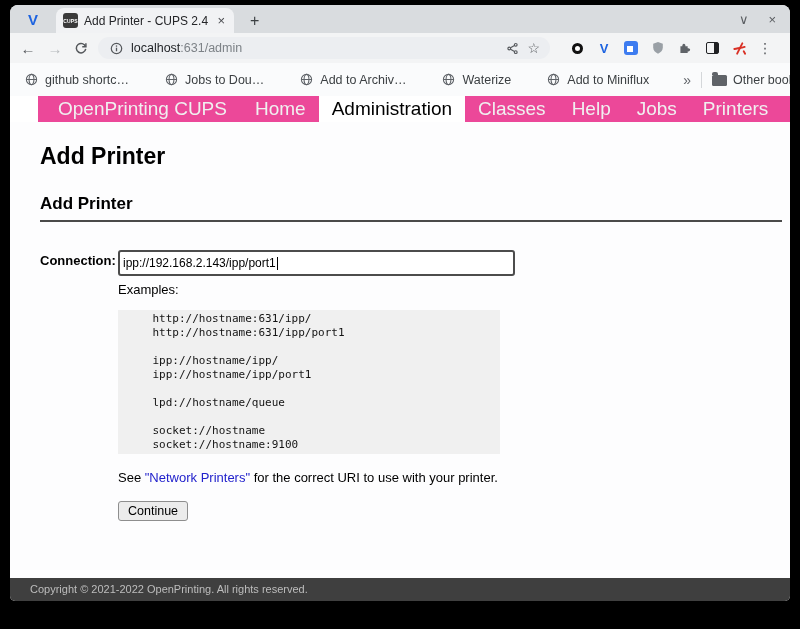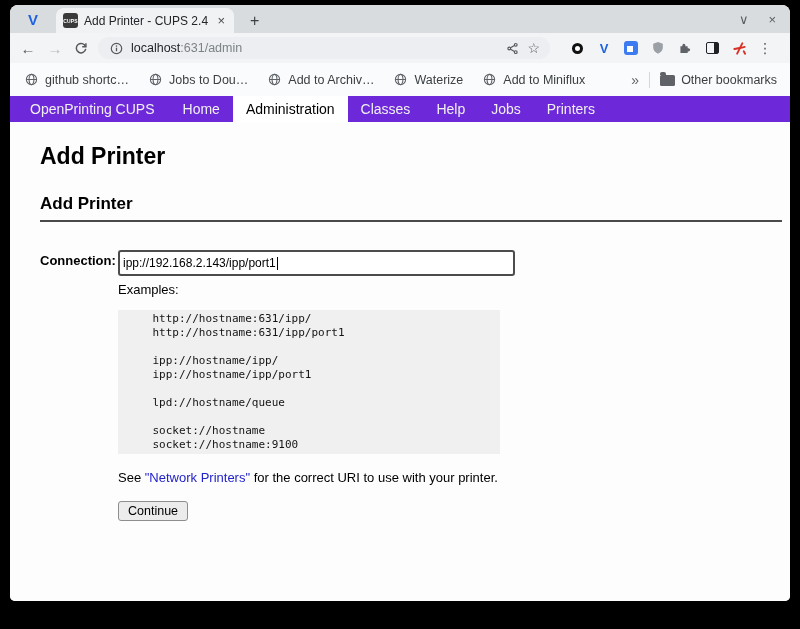--- a/index.html
+++ b/index.html
@@ -41,32 +41,32 @@
   .ext-v { font-size:13px; font-weight:bold; color:#1d63e0; }
   .bluesq { width:14px; height:14px; background:#3d7cf0; border-radius:3px; position:relative; }
   .bluesq:after { content:""; position:absolute; left:3px; bottom:3px; width:6px; height:6px; background:#fff; }
   .sidebar-ico { width:13px; height:12px; border:1.5px solid #202124; border-radius:2px; position:relative; }
   .sidebar-ico:after { content:""; position:absolute; right:0; top:0; width:4px; height:100%; background:#202124; }
   .kebab { font-size:14px; color:#55585c; letter-spacing:0; }
   .star { font-size:14px; color:#55585c; }
 
   
   .bookmarks { height:33px; background:#fafbfc; display:flex; align-items:center;
-               padding:0 13px; gap:18px; font-size:12.5px; color:#3c4043; flex:none; }
+               padding:0 13px; gap:34px; font-size:12.5px; color:#3c4043; flex:none; }
   .bm { display:flex; align-items:center; gap:6px; white-space:nowrap; }
   .bm-right { margin-left:auto; display:flex; align-items:center; gap:10px; }
   .vdiv { width:1px; height:16px; background:#d4d7da; }
   .folder { width:15px; height:11px; background:#5f6368; border-radius:1.5px; position:relative; margin-top:2px; }
   .folder:before { content:""; position:absolute; left:0; top:-3px; width:6px; height:3px;
                    background:#5f6368; border-radius:2px 2px 0 0; }
   .chev { font-size:14px; color:#5f6368; }
 
   
-  .cups-nav { height:26px; background:#6d28d9; display:flex; align-items:stretch;
-              font-size:14px; color:#f0f0f0; flex:none; }
+  .cups-nav { height:26px; background:#ec4899; display:flex; align-items:stretch;
+              font-size:19px; color:#f0f0f0; flex:none;margin-left:28px; }
   .cups-nav .brand { padding:0 15px 0 20px; line-height:26px; }
   .cups-nav .item { padding:0 13px; line-height:26px; }
   .cups-nav .item.active { background:#fff; color:#000; }
 
   
   .content { flex:1; background:#fdfdfe; color:#000; overflow:hidden; }
   h1.pg { font-size:23px; font-weight:bold; margin:21px 0 0 30px; }
   h2.pg { font-size:17px; font-weight:bold; margin:24px 30px 0 30px; width:742px;
           padding-bottom:6px; border-bottom:2px solid #4a4a4a; }
   .form { display:flex; margin:28px 0 0 30px; align-items:flex-start; }
@@ -265,14 +265,17 @@
     lpd://hostname/queue
 
     socket://hostname
     socket://hostname:9100</pre>
         <div class="see-line"><span>See </span><a href="#">"Network Printers"</a><span> for the correct URI to use with your printer.</span></div>
         <button class="continue-btn">Continue</button>
       </div>
     </div>
   </div>
 
+  <div class="cups-footer">
+    <span>Copyright © 2021-2022 OpenPrinting. All rights reserved.</span>
+  </div>
 
 </div>
 
 </body></html>

